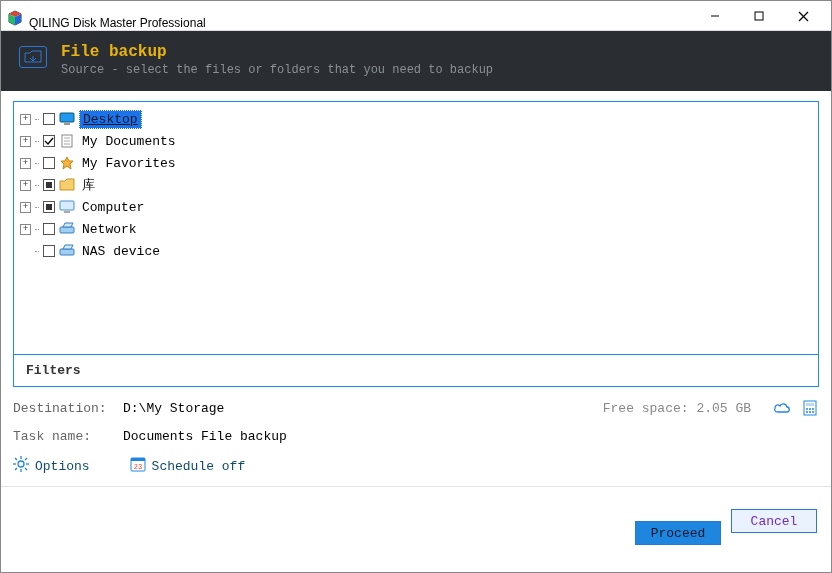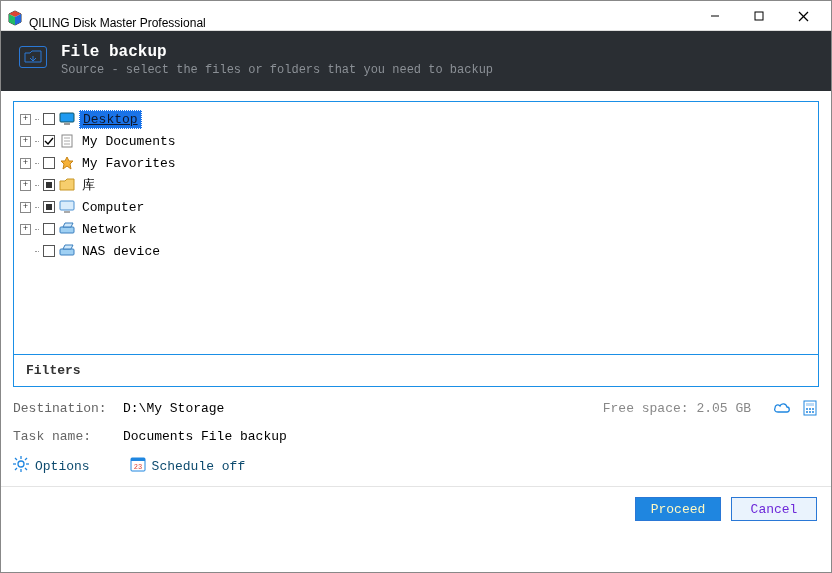--- a/index.html
+++ b/index.html
@@ -51,21 +51,21 @@
   border: 1px solid #2a78d6;
   border-radius: 3px;
   display: flex;
   align-items: center;
   justify-content: center;
   margin-top: 3px;
 }
 .header h1 {
   font-size: 16px;
   font-weight: bold;
-  color: #ffffff;
+  color: #eab308;
   margin-bottom: 2px;
 }
 .header p {
   font-size: 12px;
   color: #8b9096;
 }
 .tree-area {
   margin: 10px 12px 6px 12px;
   border: 1px solid #1a8fe6;
   display: flex;
@@ -185,21 +185,21 @@
 .btn {
   min-width: 86px;
   height: 24px;
   border: 1px solid #2a78d6;
   display: flex;
   align-items: center;
   justify-content: center;
   font-size: 13px;
   cursor: default;
 }
-.btn.primary { background: #1f86e0; color: #fef9c3; }
+.btn.primary { background: #1f86e0; color: #0f172a; margin-top: 24px; }
 .btn.secondary { background: #eaf3fd; color: #6d28d9; }
 </style>
 </head>
 <body>
 
 <div class="titlebar">
   <span>
     <svg width="16" height="16" viewBox="0 0 16 16">
       <polygon points="8,1 14,4 14,12 8,15 2,12 2,4" fill="none" stroke="#333" stroke-width="1"></polygon>
       <polygon points="8,1 14,4 8,7 2,4" fill="#d43"></polygon>

